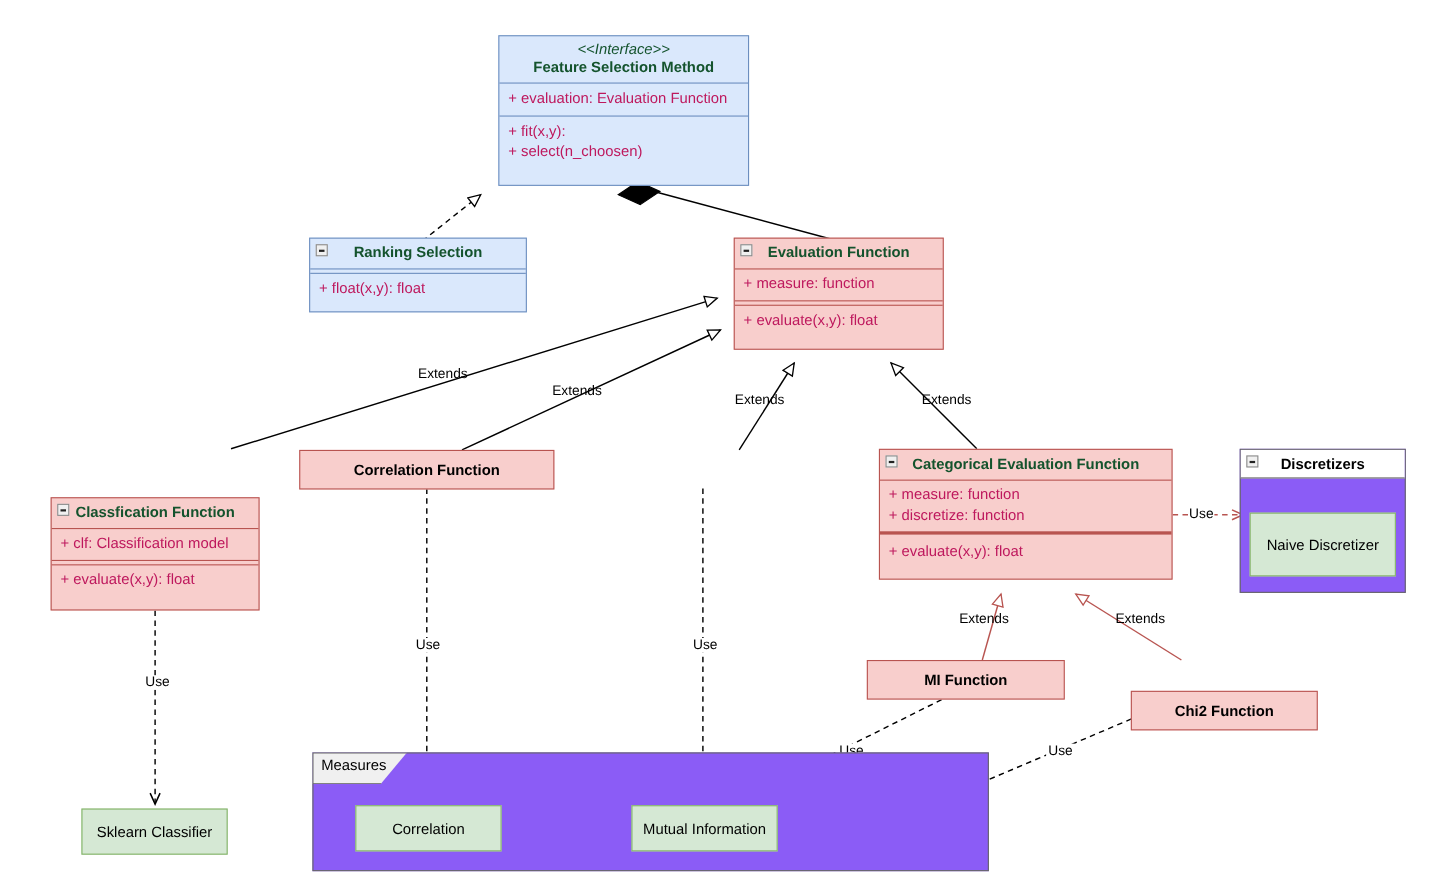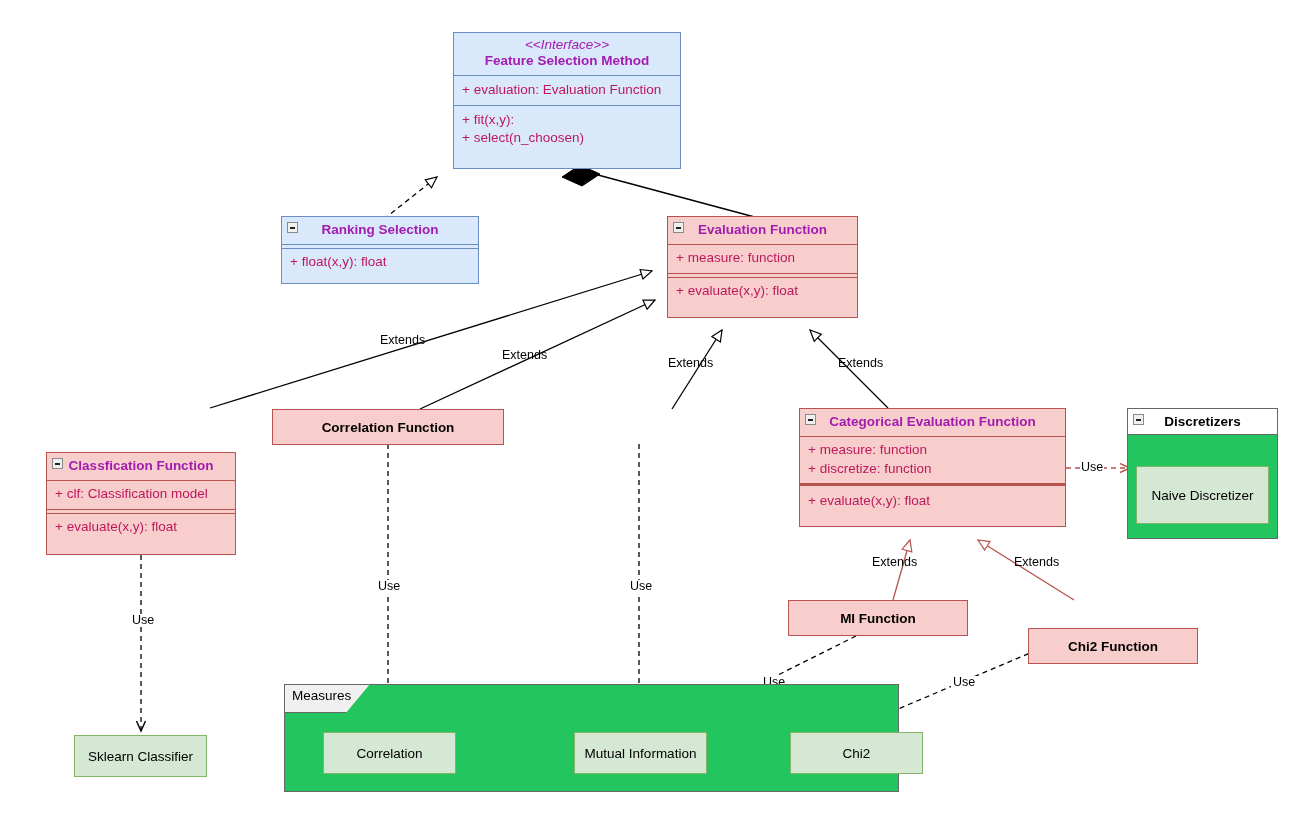--- a/index.html
+++ b/index.html
@@ -47,21 +47,21 @@
   .sec + .sec {
     border-top: 1px solid #b85450;
   }
   .blue .sec + .sec {
     border-top: 1px solid #6c8ebf;
   }
   .title {
     text-align: center;
     font-weight: bold;
     font-size: 13.5px;
-    color: #a21caf;
+    color: #14532d;
     line-height: 1.22;
     padding: 4px 6px 5px 6px;
   }
   .title .stereo {
     display: block;
     font-style: italic;
     font-weight: normal;
     font-size: 13.5px;
   }
   .title .tname {
@@ -118,21 +118,21 @@
     color: #000000;
     height: 100%;
     box-sizing: border-box;
     text-align: center;
   }
   
   .pkg {
     position: absolute;
     box-sizing: border-box;
     border: 1px solid #666666;
-    background: #22c55e;
+    background: #8b5cf6;
   }
   .pkg-header {
     box-sizing: border-box;
     border-bottom: 1px solid #666666;
     text-align: center;
     font-weight: bold;
     font-size: 13.5px;
     color: #000000;
     position: relative;
     padding: 5px 0 5px 0;
@@ -249,23 +249,20 @@
   <div class="pkg" style="left:284px; top:684px; width:615px; height:108px;">
     <div class="pkg-tab" style="left:-1px; top:-1px; width:86px; height:29px;">
       <span>Measures</span>
     </div>
     <div class="node green" style="position:absolute; left:38px; top:47px; width:133px; height:42px;">
       <div class="leafbox">Correlation</div>
     </div>
     <div class="node green" style="position:absolute; left:289px; top:47px; width:133px; height:42px;">
       <div class="leafbox">Mutual Information</div>
     </div>
-    <div class="node green" style="position:absolute; left:505px; top:47px; width:133px; height:42px;">
-      <div class="leafbox">Chi2</div>
-    </div>
   </div>
 
   <div class="node blue" style="left:453px; top:32px; width:228px; height:137px;">
     <div class="sec title">
       <span class="stereo">&lt;&lt;Interface&gt;&gt;</span>
       <span class="tname">Feature Selection Method</span>
     </div>
     <div class="sec members">+ evaluation: Evaluation Function</div>
     <div class="sec members">+ fit(x,y):
 + select(n_choosen)</div>

